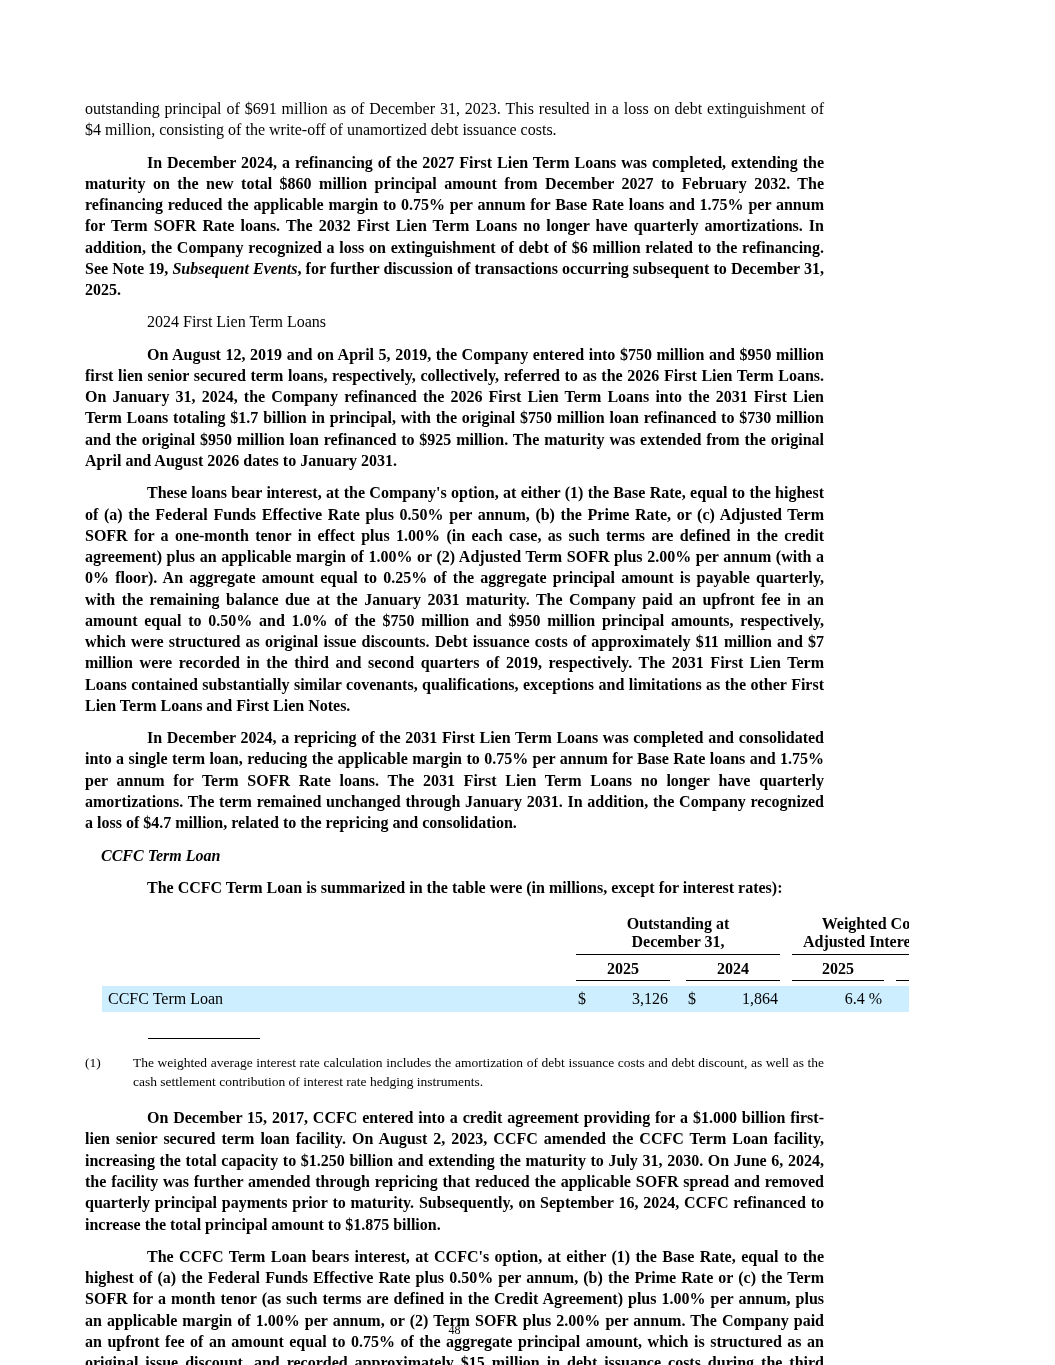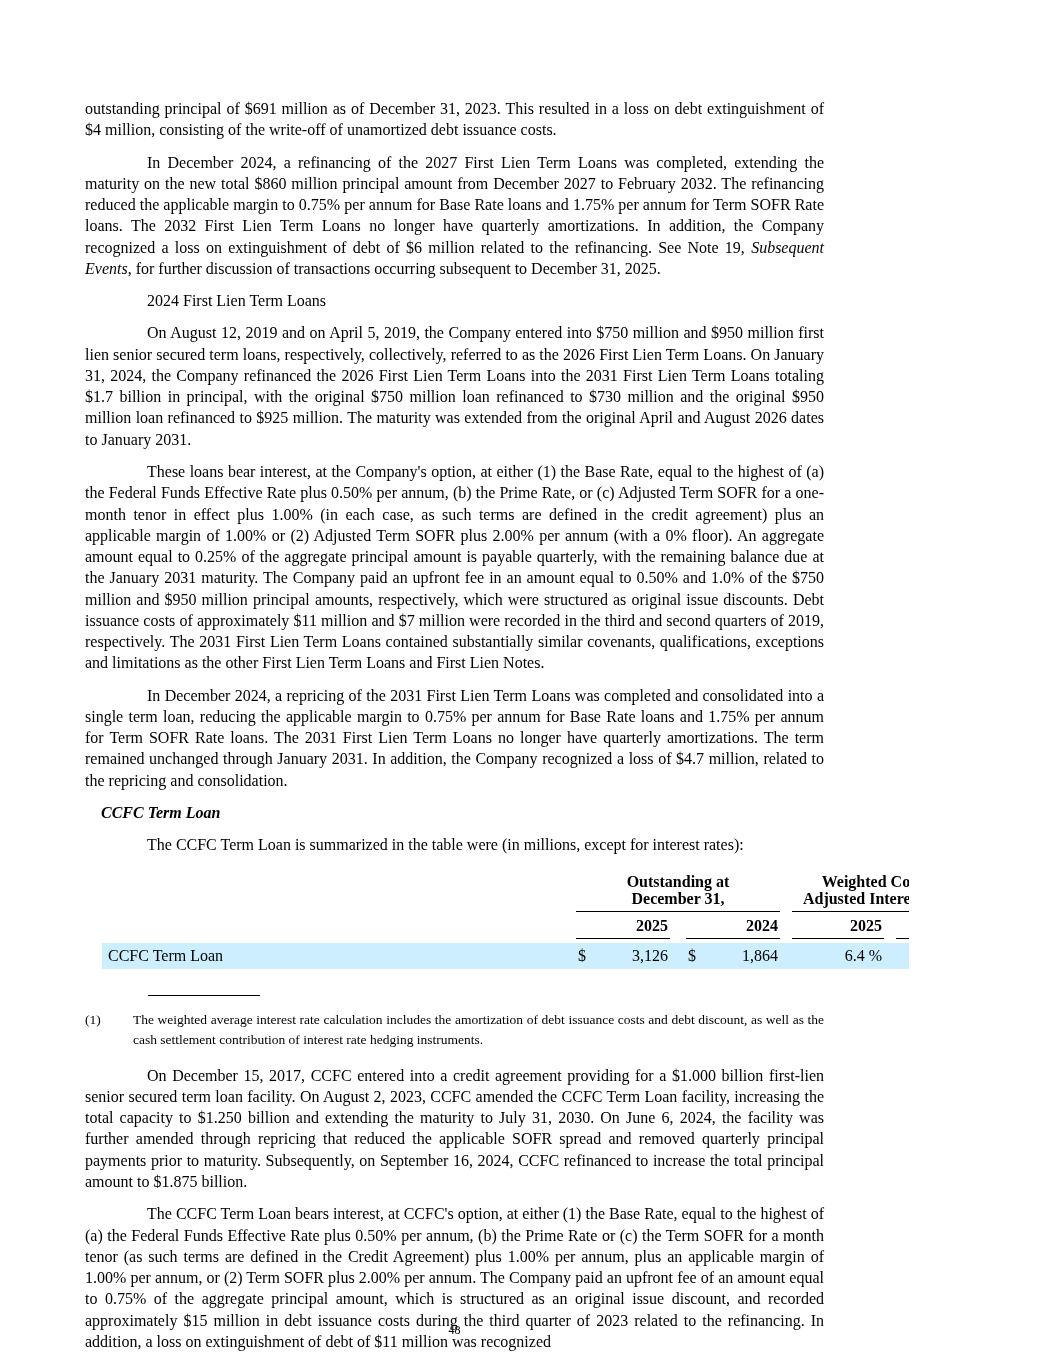--- a/index.html
+++ b/index.html
@@ -10,21 +10,21 @@
     height: 1365px;
     background: #ffffff;
     color: #000000;
     font-family: "Liberation Serif", "DejaVu Serif", serif;
     font-size: 16px;
     line-height: 1.33;
     overflow: hidden;
   }
   .content { padding: 98px 85px 0 85px; }
   p { margin: 0 0 11px 0; text-align: justify; }
-  p.first-indent { text-indent: 62px; }
+  p.first-indent { text-indent: 62px; font-weight: bold; }
   .heading-plain { text-indent: 62px; margin: 0 0 11px 0; }
   .heading-bold-italic {
     font-weight: bold;
     font-style: italic;
     padding-left: 16px;
     margin: 2px 0 11px 0;
   }
 
   
   table.fin {
@@ -35,21 +35,21 @@
   }
   table.fin td { padding: 1px 2px; vertical-align: bottom; }
   table.fin .grp {
     text-align: center;
     font-weight: bold;
     border-bottom: 1px solid #000;
     line-height: 1.12;
     padding-bottom: 3px;
   }
   table.fin .yr {
-    text-align: right;
+    text-align: center;
     font-weight: bold;
     border-bottom: 1px solid #000;
     padding-top: 3px;
   }
   table.fin .num { text-align: right; }
   table.fin .lbl { padding-left: 6px; }
   table.fin tr.spacer td { height: 5px; padding: 0; }
   table.fin tr.data td { padding-top: 2px; padding-bottom: 3px; }
   sup { font-size: 10px; line-height: 0; }
 

